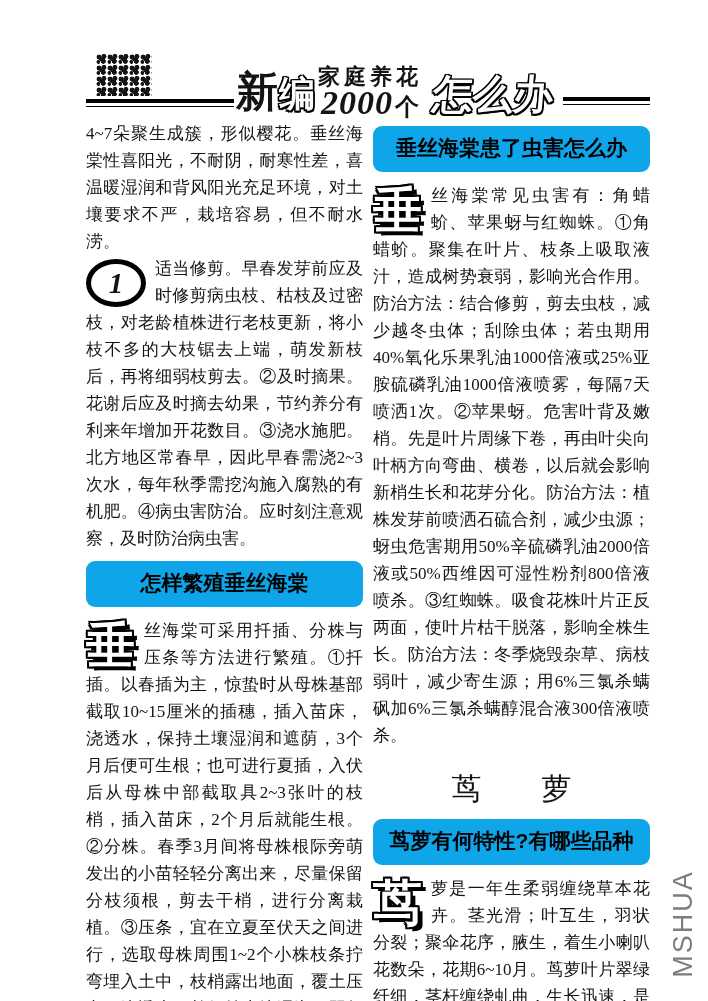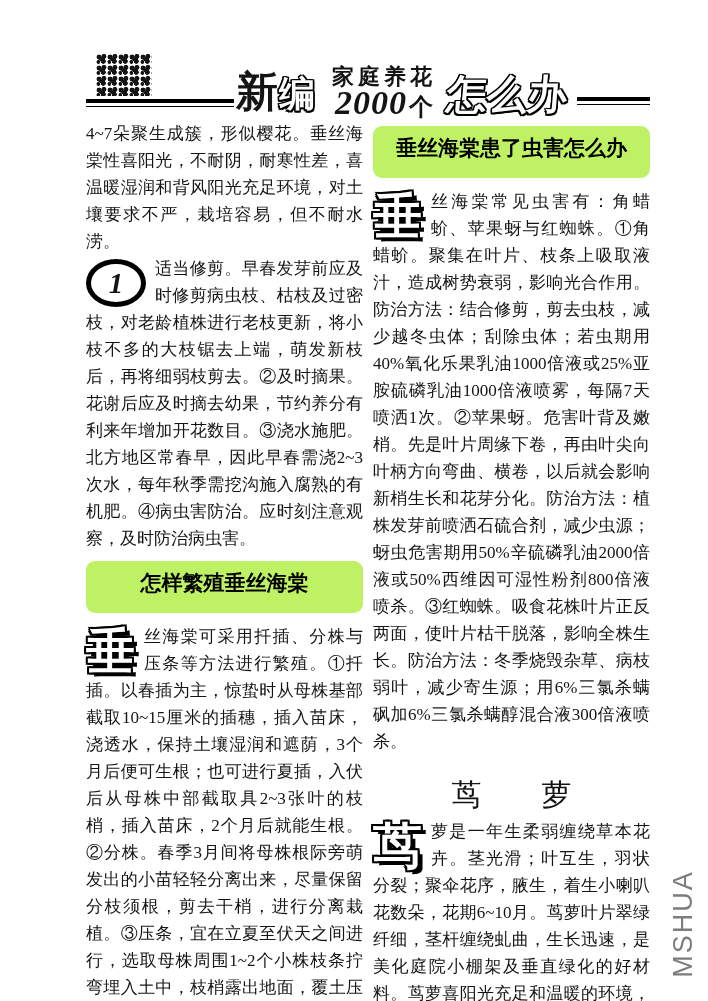--- a/index.html
+++ b/index.html
@@ -28,35 +28,35 @@
   .stamp-col .hrule{margin-bottom:11px;}
   .rule-right{flex:1;margin:0 0 13px 8px;}
   .t-sans{font-family:"Liberation Sans","DejaVu Sans",sans-serif;}
   .t-new{font-size:42px;font-weight:900;line-height:1;margin:0 1px 5px 2px;}
   .outline-char{
     color:#fdfdfd;font-weight:700;
     text-shadow:-1.5px -1.5px 0 #000,1.5px -1.5px 0 #000,-1.5px 1.5px 0 #000,
       1.5px 1.5px 0 #000,-1.5px 0 0 #000,1.5px 0 0 #000,0 1.5px 0 #000,0 -1.5px 0 #000;
   }
   .t-bian{font-size:36px;line-height:1;margin-bottom:6px;}
-  .t-stack{line-height:1;text-align:center;margin:0 3px 0 17px;}
+  .t-stack{line-height:1;text-align:center;margin:0 3px 0 3px;}
   .t-top{font-size:22px;font-weight:700;letter-spacing:4px;display:block;}
   .t-mid{display:flex;align-items:flex-end;justify-content:center;margin-top:1px;}
   .t-1000{font-size:34px;font-weight:700;font-style:italic;line-height:0.85;letter-spacing:1px;}
   .t-ge{font-size:24px;font-weight:700;line-height:0.9;margin-left:2px;}
   .t-how{font-size:40px;font-weight:900;line-height:1;margin:0 2px 4px 8px;transform:skewX(-5deg);}
 
   
   .columns{display:flex;gap:10px;}
   .col{width:277px;flex:none;}
   .body-text{font-size:17px;line-height:27px;text-align:justify;margin:0;}
   .sec-header{
-    background:#bef264;border-radius:9px;text-align:center;color:#000;
+    background:#0ea5e9;border-radius:9px;text-align:center;color:#000;
     font-family:"Liberation Sans","DejaVu Sans",sans-serif;
-    font-weight:700;font-size:21px;line-height:1;padding:11px 0 20px;
+    font-weight:700;font-size:21px;line-height:1;padding:11px 0 14px;
     margin:9px 0 10px;
   }
   .col-right .sec-header:first-child{margin-top:6px;}
   .dropcap-circle{
     float:left;width:50px;height:38px;border:5px solid #000;border-radius:50%;
     display:flex;align-items:center;justify-content:center;
     margin:4px 9px 2px 0;
     font-family:"Liberation Serif","DejaVu Serif",serif;
     font-style:italic;font-weight:700;font-size:29px;
   }
@@ -119,20 +119,21 @@
       </div>
 
       <div class="col col-right">
         <div class="sec-header">垂丝海棠患了虫害怎么办</div>
         <p class="body-text">
           <span class="dropcap-3d">垂</span><span>丝海棠常见虫害有：角蜡蚧、苹果蚜与红蜘蛛。①角蜡蚧。聚集在叶片、枝条上吸取液汁，造成树势衰弱，影响光合作用。防治方法：结合修剪，剪去虫枝，减少越冬虫体；刮除虫体；若虫期用40%氧化乐果乳油1000倍液或25%亚胺硫磷乳油1000倍液喷雾，每隔7天喷洒1次。②苹果蚜。危害叶背及嫩梢。先是叶片周缘下卷，再由叶尖向叶柄方向弯曲、横卷，以后就会影响新梢生长和花芽分化。防治方法：植株发芽前喷洒石硫合剂，减少虫源；蚜虫危害期用50%辛硫磷乳油2000倍液或50%西维因可湿性粉剂800倍液喷杀。③红蜘蛛。吸食花株叶片正反两面，使叶片枯干脱落，影响全株生长。防治方法：冬季烧毁杂草、病枝弱叶，减少寄生源；用6%三氯杀螨砜加6%三氯杀螨醇混合液300倍液喷杀。</span>
         </p>
 
         <div class="chapter-title">茑萝</div>
 
+        <div class="sec-header">茑萝有何特性?有哪些品种</div>
         <p class="body-text">
           <span class="dropcap-3d">茑</span><span>萝是一年生柔弱缠绕草本花卉。茎光滑；叶互生，羽状分裂；聚伞花序，腋生，着生小喇叭花数朵，花期6~10月。茑萝叶片翠绿纤细，茎杆缠绕虬曲，生长迅速，是美化庭院小棚架及垂直绿化的好材料。茑萝喜阳光充足和温暖的环境，对土壤要求不严。盆栽茑萝应放在阳台向阳处，生</span>
         </p>
       </div>
 
     </div>
   </div>
 
   <div class="watermark">MSHUA</div>
 </div>

